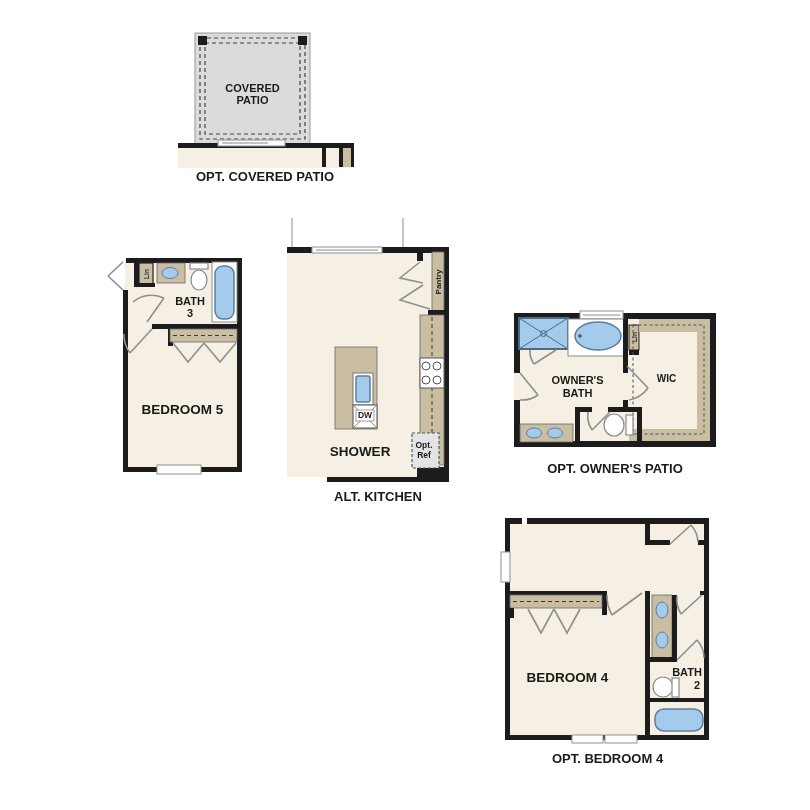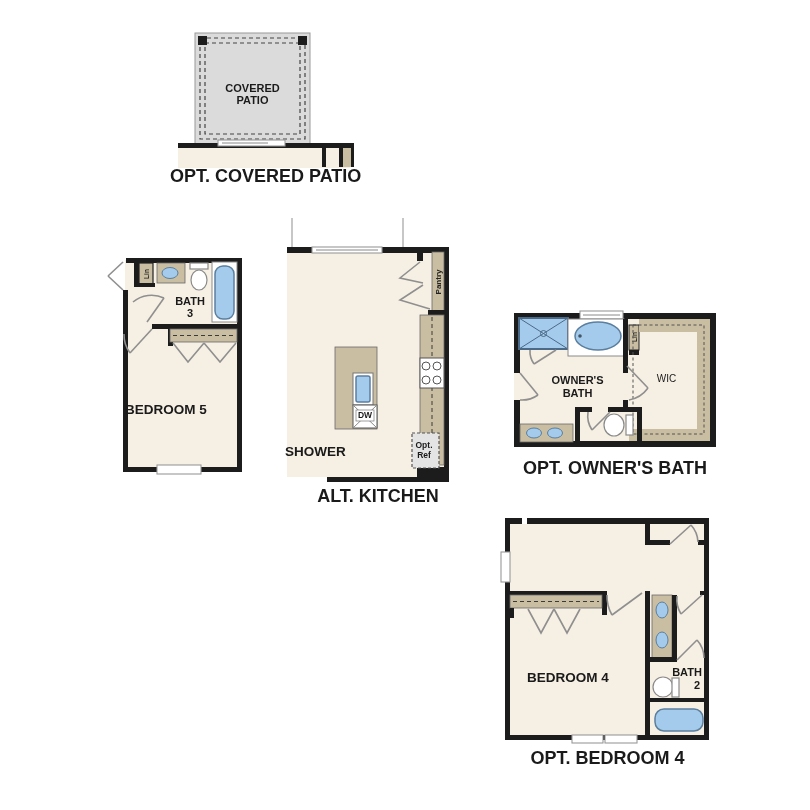--- a/index.html
+++ b/index.html
@@ -18,25 +18,25 @@
   .door{fill:none;stroke:var(--door,#8f8f8f);stroke-width:1.6;}
   .dashline{fill:none;stroke:#3a3a3a;stroke-width:1;stroke-dasharray:4 3;}
   .win{fill:#ffffff;stroke:#999999;stroke-width:1.1;}
   .cutline{stroke:#b5b5b5;stroke-width:1.5;}
   .graybox{fill:#e4e4e4;stroke:#555;stroke-width:1.2;stroke-dasharray:3 2;}
   .patio-slab{fill:var(--patio,#dbdbdb);stroke:#9a9a9a;stroke-width:1;}
   .patio-dash{fill:none;stroke:#444;stroke-width:1.2;stroke-dasharray:4 3;}
   .thinline{stroke:#8a8a8a;stroke-width:1;fill:none;}
   svg text.vtext{font-family:"Liberation Sans",sans-serif;font-weight:bold;fill:#222;}
   
-  .caption{position:absolute;font-weight:bold;font-size:18px;line-height:17px;text-align:center;white-space:nowrap;}
-  .roomname{position:absolute;font-weight:bold;font-size:13.5px;text-align:left;white-space:nowrap;}
+  .caption{position:absolute;font-weight:bold;font-size:13px;line-height:17px;text-align:center;white-space:nowrap;}
+  .roomname{position:absolute;font-weight:bold;font-size:13.5px;text-align:center;white-space:nowrap;}
   .smallname{position:absolute;font-weight:bold;font-size:11px;line-height:12px;text-align:center;white-space:nowrap;}
   .tinyname{position:absolute;font-weight:bold;font-size:8.5px;line-height:9.5px;text-align:center;white-space:nowrap;}
-  .wicname{position:absolute;font-weight:400;font-size:10px;text-align:center;white-space:nowrap;}
+  .wicname{position:absolute;font-weight:700;font-size:10px;text-align:center;white-space:nowrap;}
 </style>
 </head>
 <body style="--floor: #f6efe3; --wall: #1c1c1c; --tan: #c9bda2; --patio: #dbdbdb; --blue: #a5cbec; --bluestroke: #5b7f9e; --door: #8f8f8f; --textc: #1a1a1a;">
 
 <div id="canvas">
 
   <div class="plan" id="plan-patio" style="left:170px;top:22px;width:190px;height:170px;">
     <svg width="190" height="150" viewBox="0 0 190 150">
       <rect class="floor" x="8" y="121" width="172" height="25"></rect>
       <rect class="patio-slab" x="25" y="11" width="115" height="112"></rect>
@@ -258,21 +258,21 @@
         <rect class="whitefix" x="116" y="107" width="7" height="20"></rect>
         <ellipse class="whitefix" cx="104" cy="117" rx="10" ry="11"></ellipse>
       </g>
     </svg>
     <div class="smallname" style="left:20px;top:66px;width:95px;line-height:12.5px;">
       <div>OWNER'S</div>
       <div>BATH</div>
     </div>
     <div class="wicname" style="left:119px;top:65px;width:75px;">WIC</div>
     <div class="caption" style="left:-10px;top:152px;width:230px;">
-      <div>OPT. OWNER'S BATH</div>
+      <div>OPT. OWNER'S PATIO</div>
     </div>
   </div>
 
   <div class="plan" id="plan-bed4" style="left:495px;top:512px;width:225px;height:268px;">
     <svg width="225" height="236" viewBox="0 0 225 236">
       <rect class="floor" x="10" y="6" width="204" height="222"></rect>
       <g>
         <rect class="wall" x="10" y="6" width="204" height="6"></rect>
         <rect x="27" y="6" width="5" height="6" fill="#ffffff"></rect>
         <rect class="wall" x="10" y="6" width="5" height="222"></rect>
@@ -329,19 +329,19 @@
       </g>
       <rect class="wall" x="155" y="186" width="59" height="4"></rect>
       <g>
         <rect class="bluefix" x="160" y="197" width="48" height="22" rx="9"></rect>
       </g>
       <g>
         <rect class="win" x="77" y="223" width="31" height="8"></rect>
         <rect class="win" x="110" y="223" width="32" height="8"></rect>
       </g>
     </svg>
-    <div class="roomname" style="left:32px;top:158px;width:121px;">BEDROOM 4</div>
+    <div class="roomname" style="left:12px;top:158px;width:121px;">BEDROOM 4</div>
     <div class="smallname" style="left:172px;top:154px;width:40px;">BATH</div>
     <div class="smallname" style="left:192px;top:167px;width:20px;">2</div>
     <div class="caption" style="left:0;top:238px;width:225px;">OPT. BEDROOM 4</div>
   </div>
 
 </div>
 
 </body></html>

